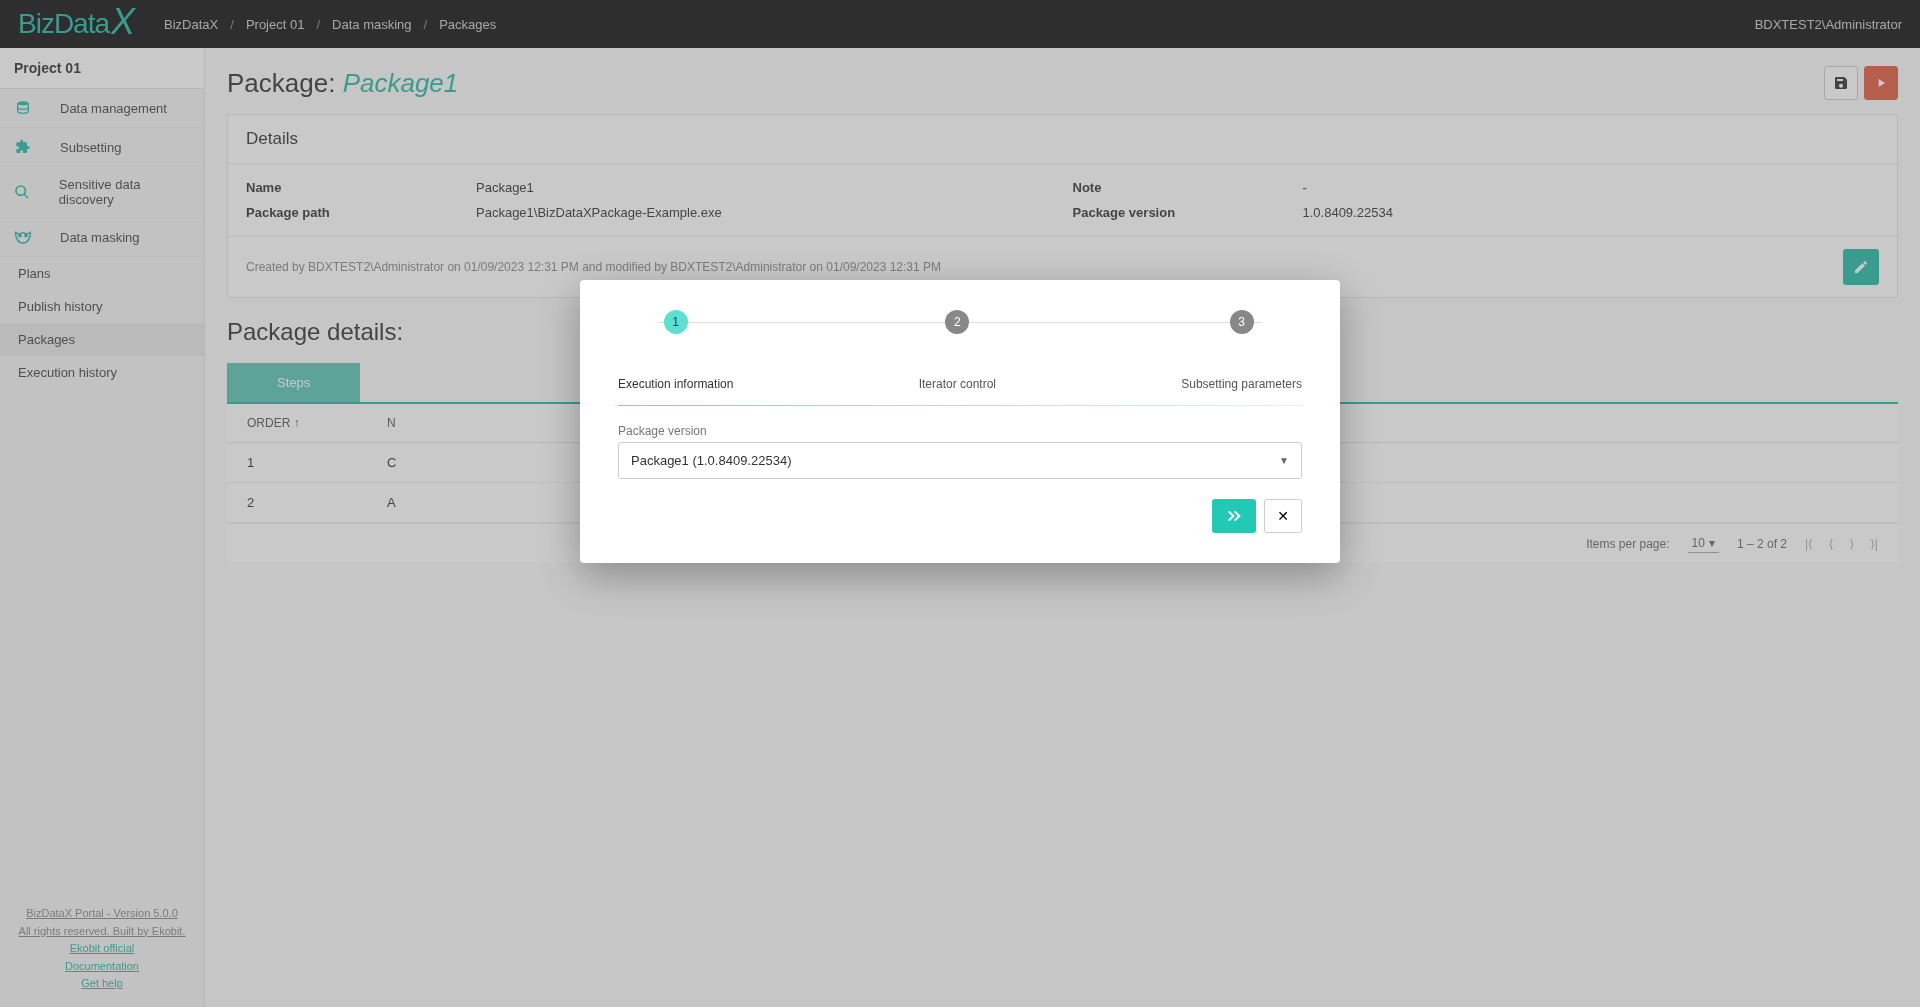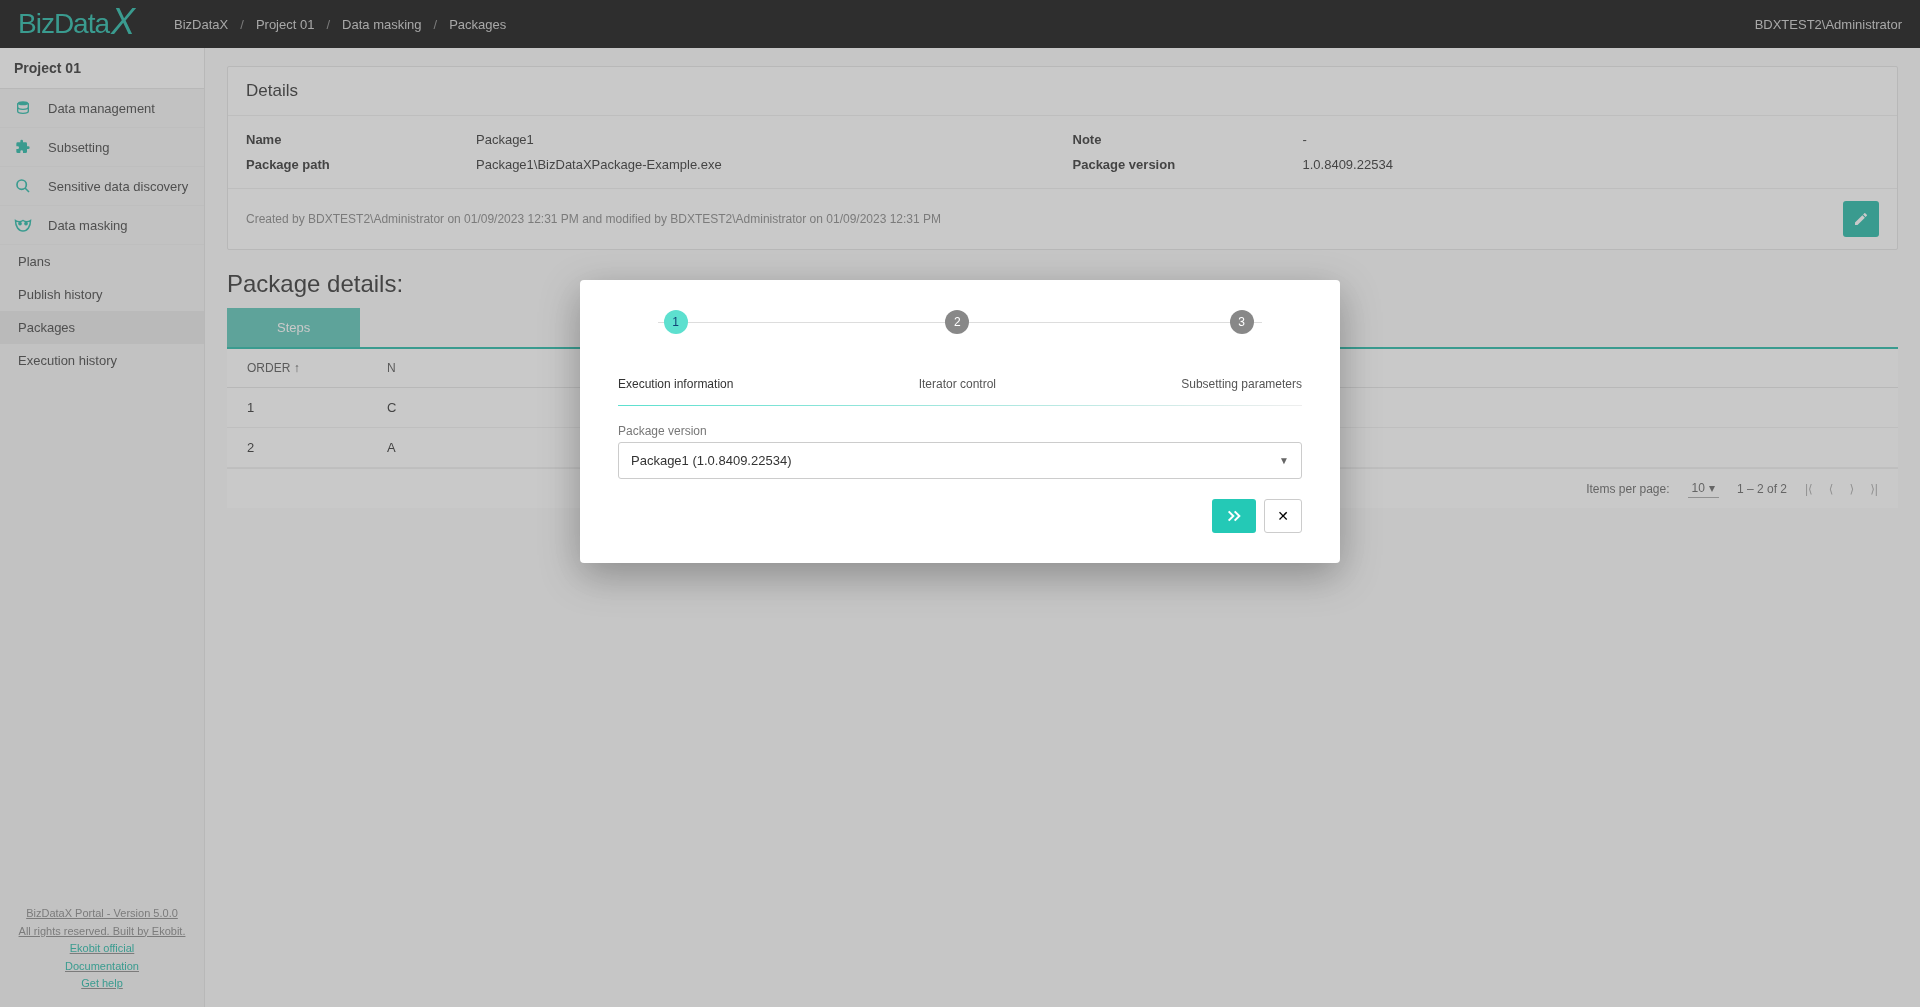--- a/index.html
+++ b/index.html
@@ -1,34 +1,34 @@
 <!DOCTYPE html>
 <html><head>
 <meta charset="utf-8">
 <style>
   * { box-sizing: border-box; margin: 0; padding: 0; }
   html, body { height: 100%; font-family: "Segoe UI", Arial, sans-serif; font-size: 13px; color: #333; background: #fff; }
   body { display: flex; flex-direction: column; }
 
   
   .topbar { background: #111; color: #ddd; height: 48px; display: flex; align-items: center; padding: 0 18px; }
-  .logo { color: #24b9a7; font-size: 28px; font-weight: 300; margin-right: 40px; display: flex; align-items: center; letter-spacing: -1px; }
+  .logo { color: #24b9a7; font-size: 28px; font-weight: 300; margin-right: 30px; display: flex; align-items: center; letter-spacing: -1px; }
   .logo .x { font-size: 36px; font-weight: 300; margin-left: 2px; color: #24b9a7; transform: translateY(-2px); font-style: italic;}
   .breadcrumb { display: flex; gap: 12px; align-items: center; font-size: 13px; color: #ccc;}
   .breadcrumb a { color: #ccc; text-decoration: none; }
   .breadcrumb .sep { color: #888;}
   .topbar-spacer { flex: 1; }
   .user { color: #ccc; font-size: 13px; }
 
   
   .layout { flex: 1; display: flex; min-height: 0; }
   .sidebar { width: 205px; background: #f5f5f5; border-right: 1px solid #e5e5e5; display: flex; flex-direction: column; }
   .project-label { padding: 12px 14px; font-weight: 600; font-size: 14px; border-bottom: 1px solid #e5e5e5; background: #fff;}
   .nav { list-style: none; }
-  .nav li { display: flex; align-items: center; gap: 16px; padding: 10px 14px; color: #444; cursor: pointer; border-bottom: 1px solid #eee;}
+  .nav li { display: flex; align-items: center; gap: 28px; padding: 10px 14px; color: #444; cursor: pointer; border-bottom: 1px solid #eee;}
   .nav li .icon { width: 18px; height: 18px; color: #24b9a7; display: inline-flex; align-items: center; justify-content: center;}
   .subnav { list-style: none; }
   .subnav li { padding: 9px 18px; font-size: 13px; color: #444; cursor: pointer; }
   .subnav li.active { background: #e8e8e8; }
   .sidebar-footer { margin-top: auto; text-align: center; font-size: 11px; color: #888; padding: 14px 10px; line-height: 1.6; text-decoration: underline; }
   .sidebar-footer a { color: #24b9a7; text-decoration: none; display: block; }
 
   
   .main { flex: 1; padding: 18px 22px; background: #fafafa; overflow: auto;}
   .page-head { display: flex; align-items: center; margin-bottom: 14px; }
@@ -42,21 +42,21 @@
   .panel-head { padding: 14px 18px; font-size: 17px; border-bottom: 1px solid #eee;}
   .details-grid { display: grid; grid-template-columns: 210px 1fr 210px 1fr; gap: 10px 20px; padding: 16px 18px; font-size: 13px;}
   .details-grid .lbl { font-weight: 600; }
   .panel-foot { padding: 12px 18px; font-size: 12px; color: #888; border-top: 1px solid #eee; display: flex; align-items: center;}
   .panel-foot .spacer { flex: 1;}
   .edit-btn { width: 36px; height: 36px; background: #24b9a7; color: #fff; display: inline-flex; align-items: center; justify-content: center; border-radius: 3px; cursor: pointer;}
 
   h2.section { font-weight: 400; font-size: 24px; color: #333; margin-bottom: 10px;}
 
   .tabs { display: flex; border-bottom: 2px solid #24b9a7;}
-  .tab { padding: 12px 50px; cursor: pointer; font-size: 13px; color: #555; }
+  .tab { padding: 12px 50px; cursor: pointer; font-size: 13px; color: #555; margin-top: 7px; }
   .tab.active { background: #5bc5b7; color: #fff;}
   .table { width: 100%; border-collapse: collapse; background: #fff;}
   .table th { text-align: left; padding: 12px 20px; font-weight: 500; font-size: 12px; color: #555; border-bottom: 1px solid #e5e5e5; }
   .table td { padding: 12px 20px; border-bottom: 1px solid #f0f0f0; font-size: 13px;}
   .table-footer { display: flex; align-items: center; justify-content: flex-end; padding: 10px 20px; font-size: 12px; color: #666; gap: 18px; background: #fff; border-top: 1px solid #eee;}
   .table-footer .pp-select { display: inline-flex; align-items: center; gap: 4px; border-bottom: 1px solid #aaa; padding: 2px 4px;}
   .pager-icons { display: flex; gap: 16px; color: #aaa;}
   .pager-icons span { cursor: pointer; }
 
   
@@ -152,20 +152,37 @@
     <div class="sidebar-footer">
       <div>BizDataX Portal - Version 5.0.0</div>
       <div>All rights reserved. Built by Ekobit.</div>
       <a href="#">Ekobit official</a>
       <a href="#">Documentation</a>
       <a href="#">Get help</a>
     </div>
   </aside>
 
   <main class="main">
+    <div class="page-head">
+      <h1>
+        <span>Package: </span><span class="pkg">Package1</span>
+      </h1>
+      <div class="page-head-actions">
+        <span class="btn-square">
+          <svg width="16" height="16" viewBox="0 0 24 24" fill="currentColor">
+              <path d="M17 3H5a2 2 0 0 0-2 2v14a2 2 0 0 0 2 2h14a2 2 0 0 0 2-2V7l-4-4zm-5 16a3 3 0 1 1 0-6 3 3 0 0 1 0 6zm3-10H6V6h9v3z"></path>
+            </svg>
+        </span>
+        <span class="btn-square btn-run">
+          <svg width="14" height="14" viewBox="0 0 24 24" fill="currentColor">
+              <path d="M8 5v14l11-7z"></path>
+            </svg>
+        </span>
+      </div>
+    </div>
 
     <div class="panel">
       <div class="panel-head">Details</div>
       <div class="details-grid">
         <div class="lbl">Name</div>
         <div>Package1</div>
         <div class="lbl">Note</div>
         <div>-</div>
         <div class="lbl">Package path</div>
         <div>Package1\BizDataXPackage-Example.exe</div>

